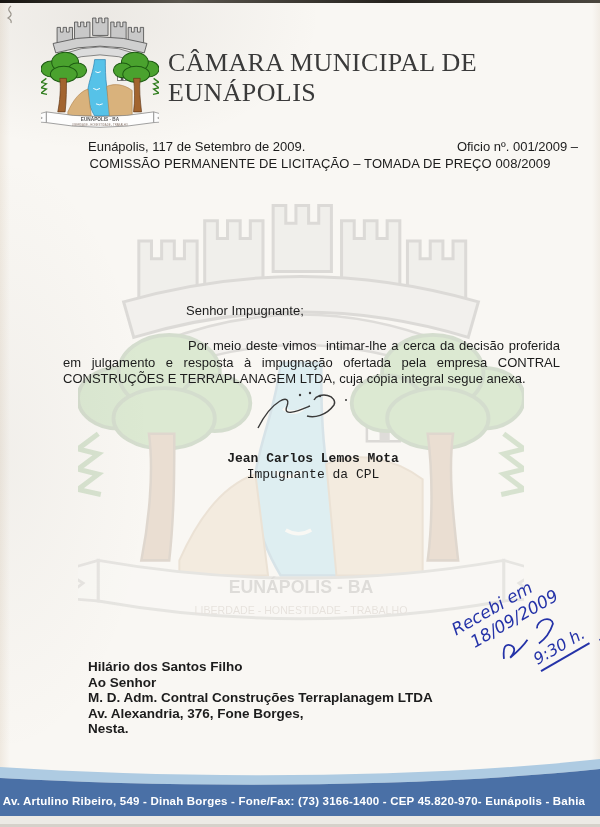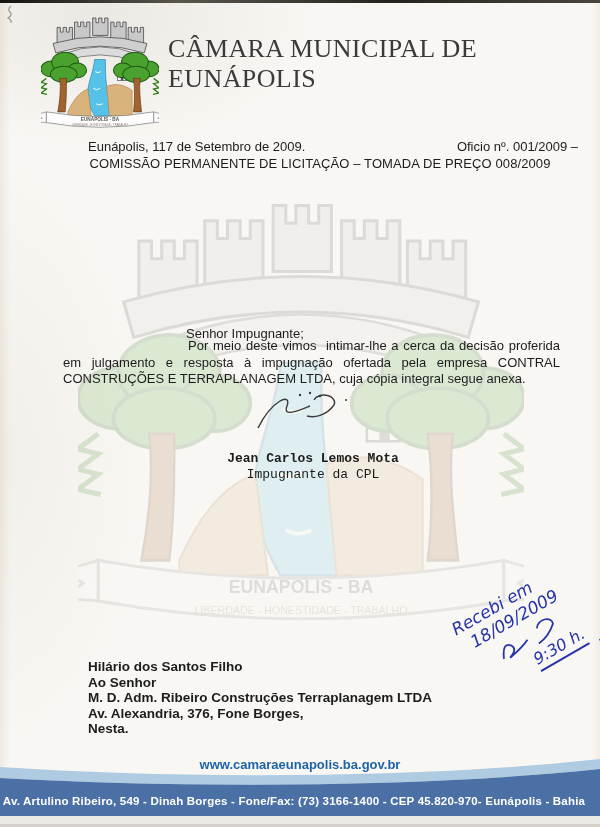--- a/index.html
+++ b/index.html
@@ -12,28 +12,28 @@
           radial-gradient(ellipse 200px 400px at 0% 55%, rgba(120,110,100,.06), transparent 75%),
           linear-gradient(90deg,#efe9e0 0px, rgba(0,0,0,0) 10px),
           linear-gradient(270deg,#f1ece5 0px, rgba(0,0,0,0) 8px);}
   .top-edge{position:absolute;top:0;left:0;width:100%;height:3px;
         background:linear-gradient(90deg,#15130f,#5a564e 30%,#26231e 65%,#4a463e);}
   .corner-mark{position:absolute;left:4px;top:4px;}
 
   .crest-small{position:absolute;left:41px;top:13px;width:118px;height:124px;}
   .watermark{position:absolute;left:78px;top:190px;width:446px;height:462px;opacity:.16;pointer-events:none;}
 
-  .title{position:absolute;left:168px;top:34px;width:420px;
+  .title{position:absolute;left:168px;top:48px;width:420px;
          font-family:"Liberation Serif",serif;font-size:26px;letter-spacing:.4px;color:#3a3a3a;}
   .date-row{position:absolute;top:139px;left:88px;right:22px;display:flex;
             justify-content:space-between;font-size:13px;}
   .commission{position:absolute;top:156px;left:58px;right:18px;text-align:center;
               font-size:13px;letter-spacing:.1px;}
 
-  .salutation{position:absolute;top:303px;left:186px;font-size:13px;margin-top:23px;}
+  .salutation{position:absolute;top:303px;left:186px;font-size:13px;}
   .paragraph{position:absolute;top:338px;left:63px;width:497px;font-size:13px;
              line-height:16.5px;text-align:justify;text-indent:125px;white-space:pre-wrap;}
 
   .sig-scribble{position:absolute;top:388px;left:250px;}
   .signature{position:absolute;top:451px;left:188px;width:250px;text-align:center;
              font-size:13px;line-height:15.5px;font-family:Liberation Mono, monospace;}
   .sig-name{font-weight:700;}
 
   .handnote{position:absolute;left:448px;top:622px;width:180px;color:#2533a8;
             transform:rotate(-30deg);transform-origin:0 0;
@@ -162,29 +162,28 @@
     </svg>
     <div class="time-wrap">
       <span class="time">9:30 h.</span>
       <div class="underline2"></div>
     </div>
   </div>
 
   <div class="recipient">
     <div>Hilário dos Santos Filho</div>
     <div>Ao Senhor</div>
-    <div>M. D. Adm. Ribeiro Construções Terraplanagem LTDA</div>
+    <div>M. D. Adm. Contral Construções Terraplanagem LTDA</div>
     <div>Av. Alexandria, 376, Fone Borges,</div>
     <div>Nesta.</div>
   </div>
 
   <div class="footer">
     <svg width="600" height="72" viewBox="0 0 600 72">
       <path d="M0,12 C180,24 420,24 600,4 L600,14 C420,33 180,33 0,23 Z" fill="#aecbe2"></path>
       <path d="M0,23 C180,33 420,33 600,14 L600,61 L0,61 Z" fill="#4a70a6"></path>
       <rect x="0" y="61" width="600" height="11" fill="#eceae5"></rect>
       <rect x="0" y="69" width="600" height="3" fill="#d5d1ca"></rect>
     </svg>
-    <div class="website">www.camaraeunapolis.ba.gov.br</div>
     <div class="addressbar">Av. Artulino Ribeiro, 549 - Dinah Borges - Fone/Fax: (73) 3166-1400 - CEP 45.820-970- Eunápolis - Bahia</div>
   </div>
 
 </div>
 
 </body></html>

